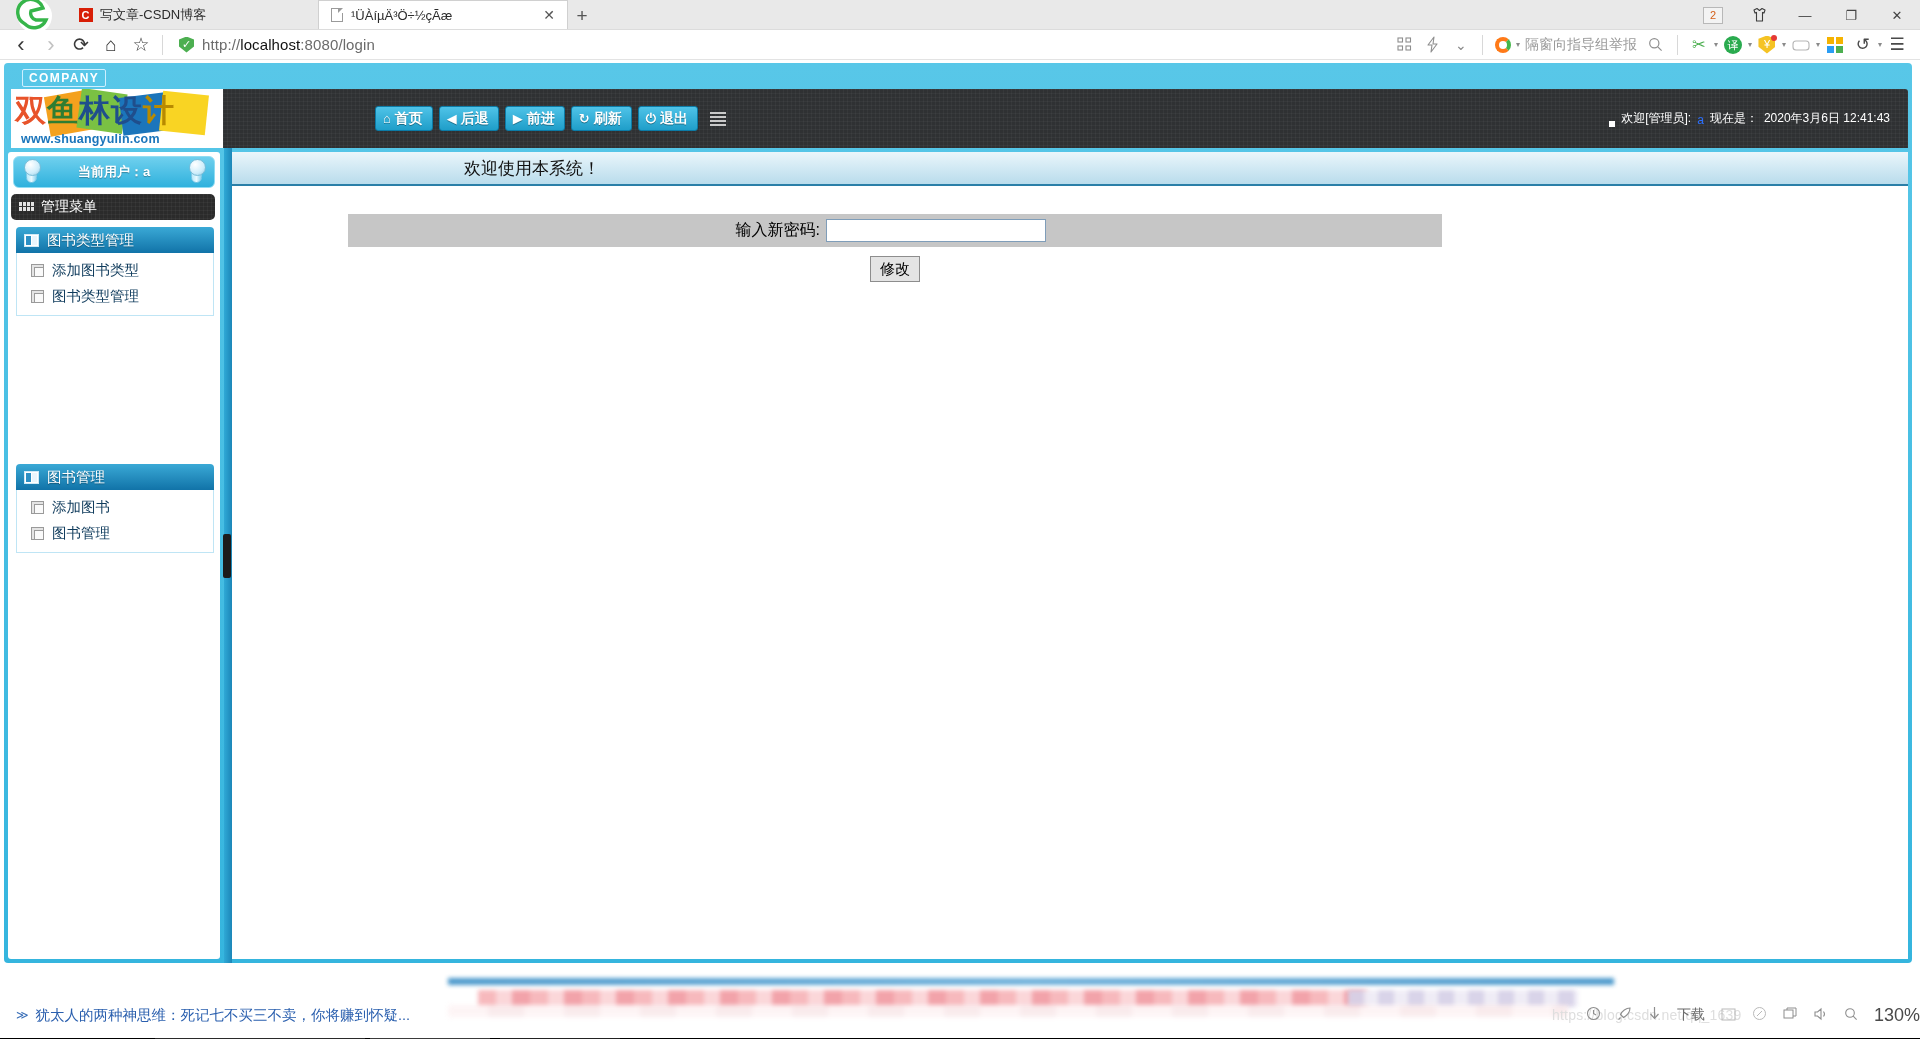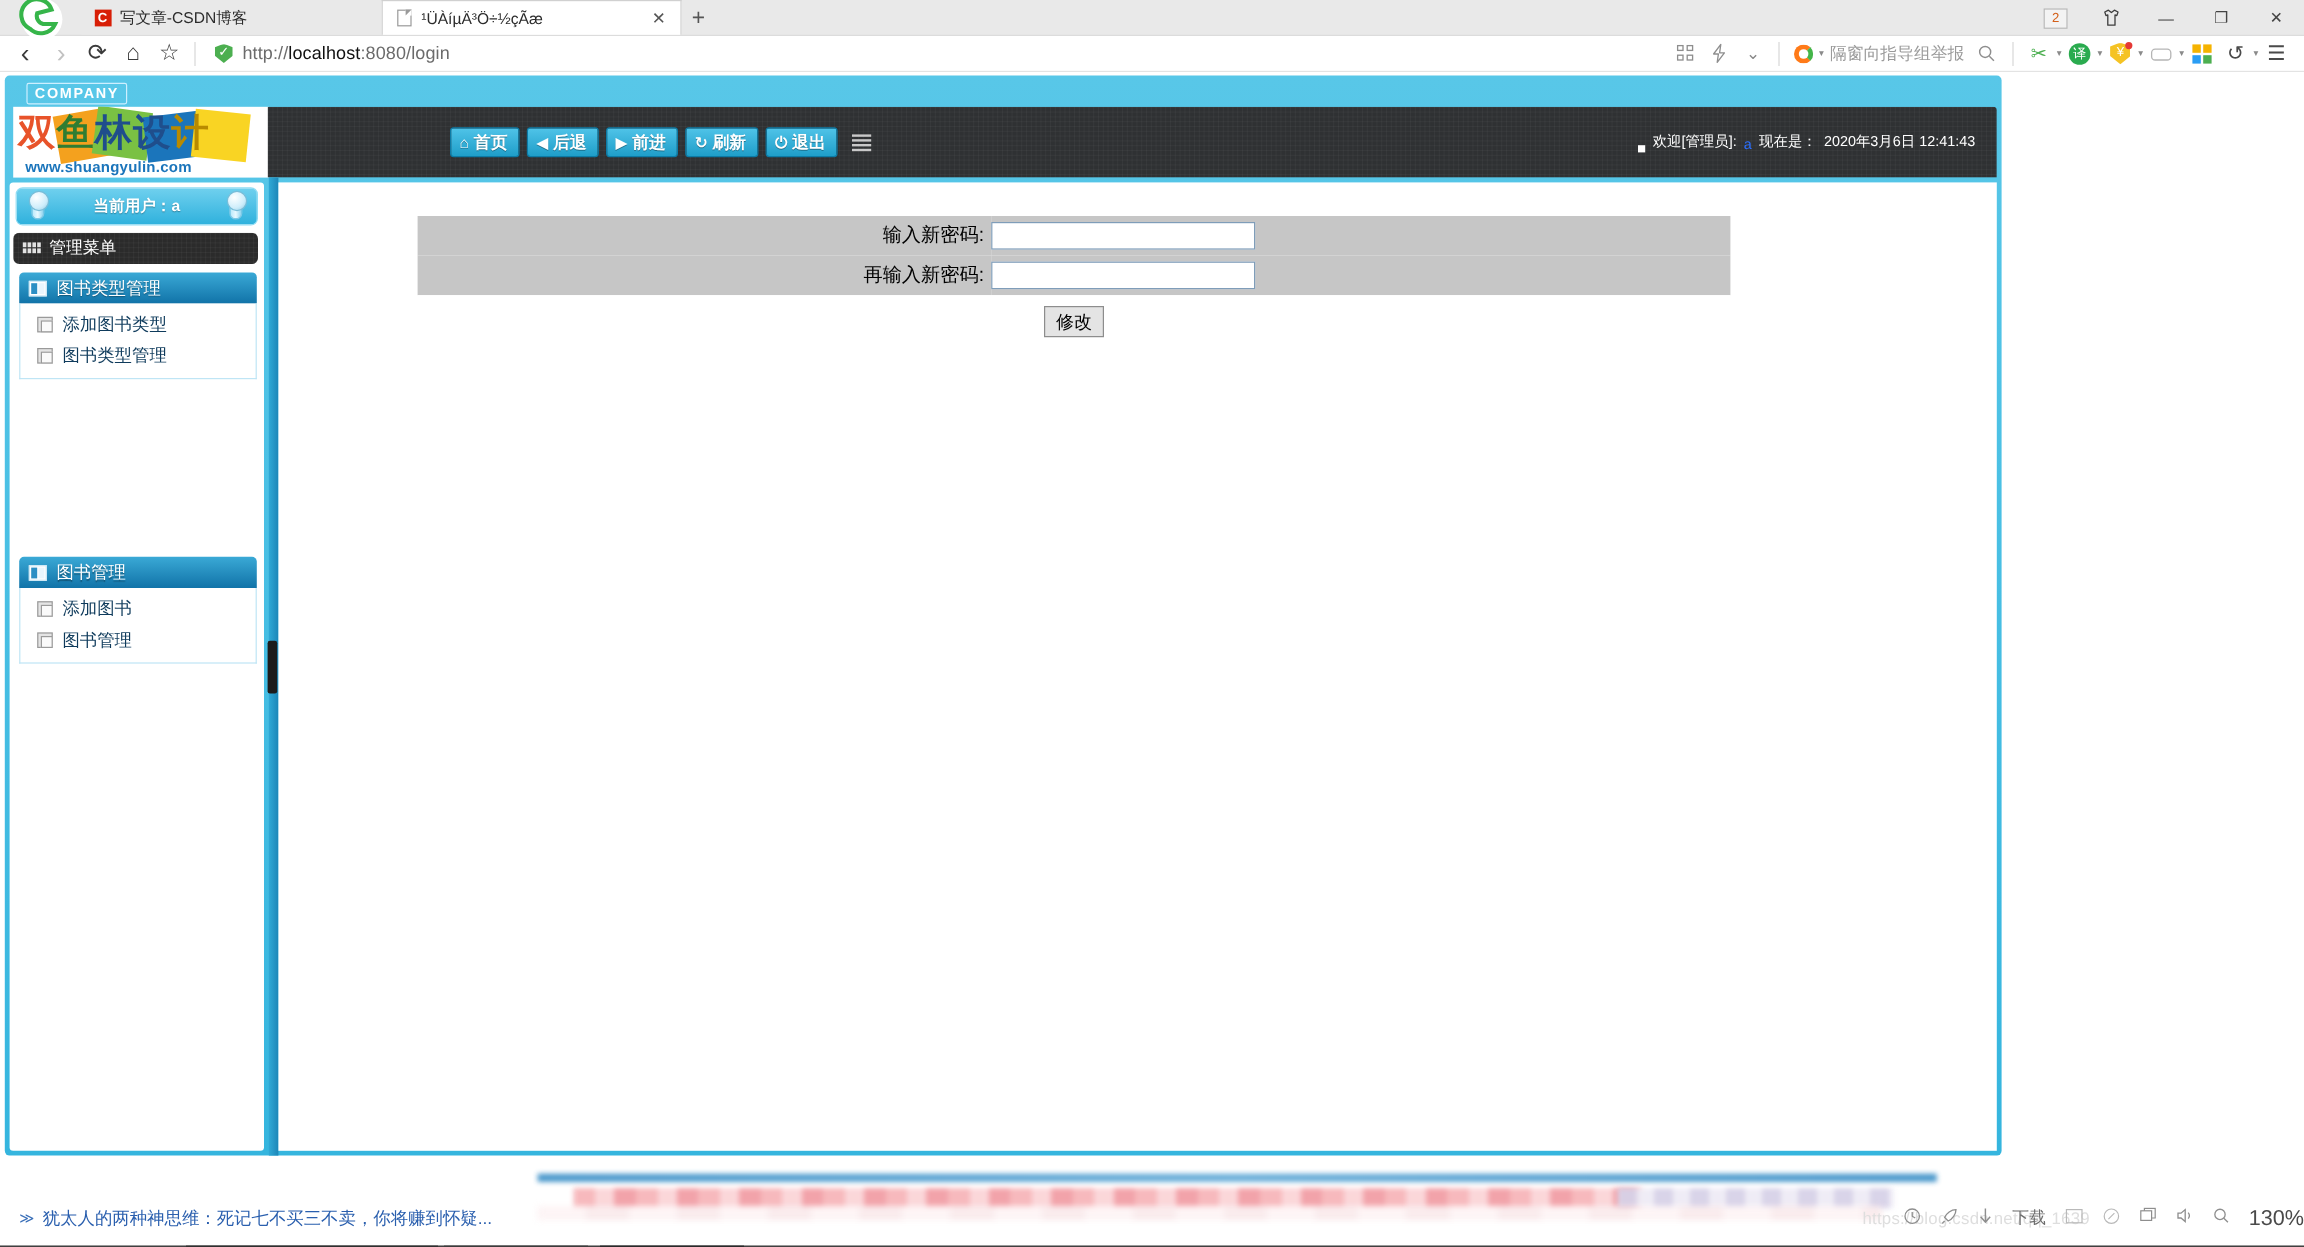--- a/index.html
+++ b/index.html
@@ -70,21 +70,21 @@
   .caret { font-size: 8px; color:#8a8a8a; }
   .sw-text { font-size: 14px; color:#9a9a9a; white-space:nowrap;}
   .colorgrid { width: 16px; height: 16px; display:grid;
     grid-template-columns: 7px 7px; grid-template-rows: 7px 7px; gap:2px;}
   .colorgrid i { display:block; }
 
   
   .page { position:absolute; left:0; top:61px; width:1920px; height:917px;
     background:#fff; overflow:hidden; }
 
-  .app-frame { position:absolute; left:4px; top:2px; width: 1664px; height: 900px;
+  .app-frame { position:absolute; left:4px; top:2px; width: 1908px; height: 900px;
     background: linear-gradient(#58c7e8,#35b5de);
     border-radius: 4px; }
 
   .app-top { position:relative; height: 85px; }
   .company-tag { position:absolute; left:18px; top:6px; font-size: 12px;
     font-weight: bold; color:#fff; letter-spacing: 1.4px; padding: 1px 6px;
     border:1px solid #cdefff; border-radius: 2px; font-family:"Liberation Sans",sans-serif;}
   .brandbox { position:absolute; left: 7px; top: 26px; width: 213px; height: 59px;
     background: #fff; overflow:hidden; }
   .brand-cn { position:absolute; left: 4px; top: 1px; font-size: 31px; font-weight: bold;
@@ -467,32 +467,29 @@
               </div>
             </div>
           </div>
 
         </div>
 
         <div class="splitbar"></div>
         <div class="splitgrip"></div>
 
         <div class="content">
+          <div class="content-title">
+            <span>欢迎使用本系统！</span>
+          </div>
 
           <div class="form-wrap">
             <table class="form-table">
               <tbody>
               <tr>
                 <td class="lbl">输入新密码:</td>
-                <td class="fld">
-                  <input class="ti" type="text" value="" style="">
-                </td>
-              </tr>
-              <tr>
-                <td class="lbl">再输入新密码:</td>
                 <td class="fld">
                   <input class="ti" type="text" value="" style="">
                 </td>
               </tr>
               <tr class="btnrow">
                 <td class="cell" colspan="2">
                   <button class="subbtn">修改</button>
                 </td>
               </tr>
             </tbody>

